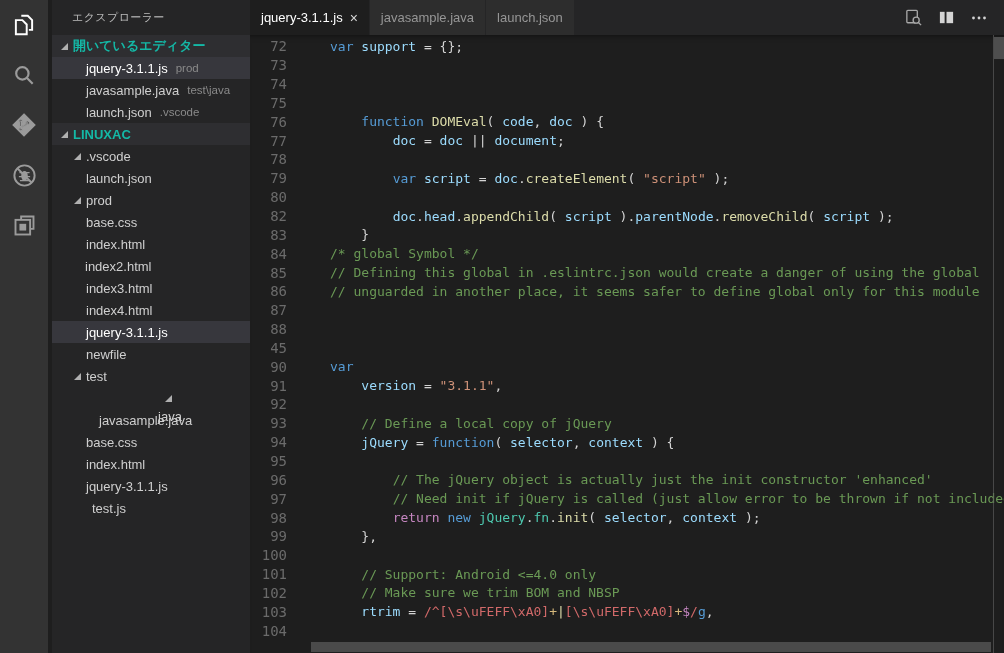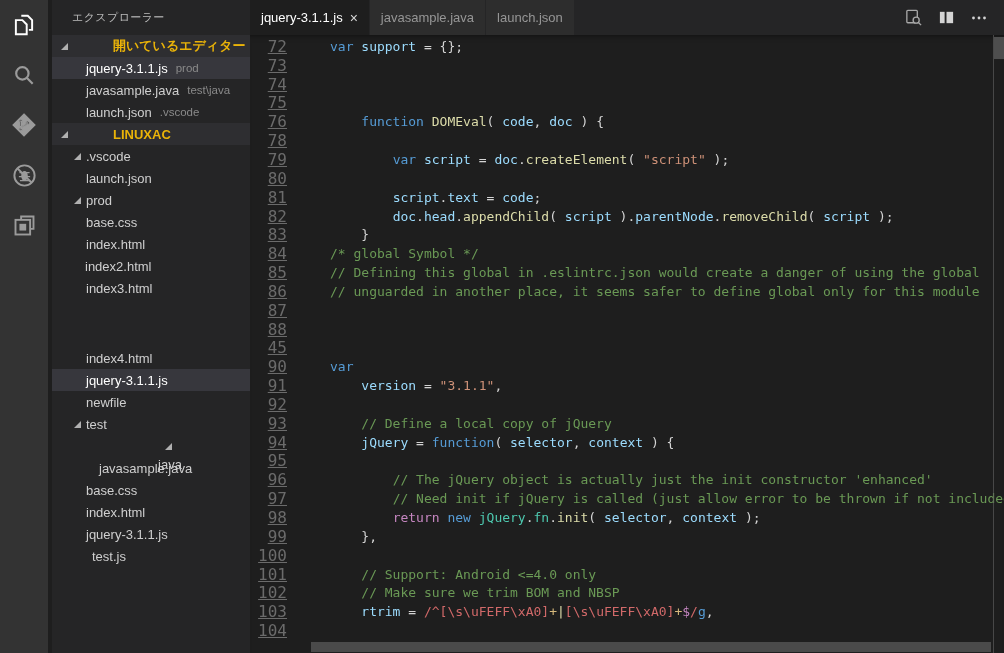--- a/index.html
+++ b/index.html
@@ -18,40 +18,40 @@
   .sidebar { position:absolute; left:52px; top:0; width:202px; height:653px; background:#252526;
     color:#cccccc; font-size:13px; overflow:hidden; }
   .sidebar-title { height:35px; line-height:35px; padding-left:20px; font-size:11px; color:#bcbcbc; letter-spacing:.4px; }
   .row { height:22px; display:flex; align-items:center; cursor:pointer; white-space:nowrap; }
   .row.selected { background:#37373d; }
   .section-header { background:#2e2e31; font-weight:bold; color:#e6e6e6; padding-left:8px; }
   .twisty { width:13px; height:22px; flex:none; position:relative; }
   .twisty.show::before { content:""; position:absolute; left:1px; top:8px; width:0; height:0;
     border-left:7px solid transparent; border-bottom:7px solid #b0b0b0; }
   .row-label { color:#cfcfcf; }
-  .section-header .row-label { color:#eab308;margin-left:40px; }
+  .section-header .row-label { color:#14b8a6; }
   .row.selected > .row-label { color:#ffffff; }
   .row-badge { margin-left:8px; font-size:11.5px; color:#8a8a8a; }
 
   
   .editor { position:absolute; left:250px; top:0; right:0; bottom:0; background:#1e1e1e; }
   .tab-bar { height:35px; background:#252526; display:flex; align-items:stretch; }
   .tab { display:flex; align-items:center; gap:7px; padding:0 11px; font-size:13px;
     background:#2d2d2d; color:#969696; border-right:1px solid #252526; cursor:pointer; }
   .tab.active { background:#1e1e1e; color:#ffffff; }
   .tab-close { font-size:14px; line-height:1; color:#d8d8d8; display:none; }
   .tab.active .tab-close { display:inline; }
   .editor-actions { margin-left:auto; display:flex; align-items:center; gap:15px; padding-right:16px; }
   .ea-btn { display:flex; align-items:center; cursor:pointer; }
 
   .code { position:absolute; top:35px; left:0; right:0; bottom:0; overflow:hidden;
     font-family:"DejaVu Sans Mono", monospace; font-size:13px; padding-top:2px;
     box-shadow: inset 0 6px 6px -6px rgba(0,0,0,.55); }
   .cline { height:18.85px; display:flex; align-items:center; white-space:pre; }
-  .ln { width:37px; flex:none; text-align:right; color:#6b6b6b; font-size:16px;text-decoration:underline; }
+  .ln { width:37px; flex:none; text-align:right; color:#6b6b6b; font-size:14px; }
   .lc { padding-left:43px; tab-size:4; -moz-tab-size:4; }
 
   .tk-kw{color:#569cd6} .tk-ctrl{color:#c586c0} .tk-fn{color:#dcdcaa} .tk-var{color:#9cdcfe}
   .tk-str{color:#ce9178} .tk-com{color:#6a9955} .tk-txt{color:#d4d4d4} .tk-re{color:#d16969}
   .tk-req{color:#d7ba7d} .tk-rea{color:#dcdcaa} .tk-anc{color:#c586c0} .tk-flag{color:#569cd6}
   .tk-cls{color:#4ec9b0}
 
   .ruler-line { position:absolute; right:10px; top:35px; bottom:0; width:1px; background:#5f5f5f; opacity:.65; }
   .vscroll-thumb { position:absolute; right:0; top:37px; width:10px; height:22px; background:#4e4e4e; cursor:pointer; }
   .hscroll-thumb { position:absolute; left:61px; right:13px; bottom:1px; height:10px; background:#4a4a4a; cursor:pointer; }
@@ -161,21 +161,21 @@
         <div class="row" style="padding-left: 33px;">
 
     <span class="row-label">index2.html</span>
 
   </div>
         <div class="row" style="padding-left: 34px;">
 
     <span class="row-label">index3.html</span>
 
   </div>
-        <div class="row" style="padding-left: 34px; margin-top: 48px;">
+        <div class="row" style="padding-left: 34px;">
 
     <span class="row-label">index4.html</span>
 
   </div>
         <div class="row selected" style="padding-left: 34px;">
 
     <span class="row-label">jquery-3.1.1.js</span>
 
   </div>
         <div class="row" style="padding-left: 34px; text-align: center;">
@@ -276,34 +276,34 @@
   </div>
         <div class="cline">
     <span class="ln">75</span>
     <span class="lc"></span>
   </div>
         <div class="cline">
     <span class="ln">76</span>
     <span class="lc"><span class="tk-txt">	</span><span class="tk-kw">function</span><span class="tk-txt"> </span><span class="tk-fn">DOMEval</span><span class="tk-txt">( </span><span class="tk-var">code</span><span class="tk-txt">, </span><span class="tk-var">doc</span><span class="tk-txt"> ) {</span></span>
   </div>
         <div class="cline">
+    <span class="ln">77</span>
+    <span class="lc"><span class="tk-txt">		</span><span class="tk-var">doc</span><span class="tk-txt"> = </span><span class="tk-var">doc</span><span class="tk-txt"> || </span><span class="tk-var">document</span><span class="tk-txt">;</span></span>
+  </div>
+        <div class="cline">
     <span class="ln">78</span>
     <span class="lc"></span>
   </div>
         <div class="cline">
     <span class="ln">79</span>
     <span class="lc"><span class="tk-txt">		</span><span class="tk-kw">var</span><span class="tk-txt"> </span><span class="tk-var">script</span><span class="tk-txt"> = </span><span class="tk-var">doc</span><span class="tk-txt">.</span><span class="tk-fn">createElement</span><span class="tk-txt">( </span><span class="tk-str">"script"</span><span class="tk-txt"> );</span></span>
   </div>
         <div class="cline">
     <span class="ln">80</span>
     <span class="lc"></span>
-  </div>
-        <div class="cline">
-    <span class="ln">81</span>
-    <span class="lc"><span class="tk-txt">		</span><span class="tk-var">script</span><span class="tk-txt">.</span><span class="tk-var">text</span><span class="tk-txt"> = </span><span class="tk-var">code</span><span class="tk-txt">;</span></span>
   </div>
         <div class="cline">
     <span class="ln">82</span>
     <span class="lc"><span class="tk-txt">		</span><span class="tk-var">doc</span><span class="tk-txt">.</span><span class="tk-var">head</span><span class="tk-txt">.</span><span class="tk-fn">appendChild</span><span class="tk-txt">( </span><span class="tk-var">script</span><span class="tk-txt"> ).</span><span class="tk-var">parentNode</span><span class="tk-txt">.</span><span class="tk-fn">removeChild</span><span class="tk-txt">( </span><span class="tk-var">script</span><span class="tk-txt"> );</span></span>
   </div>
         <div class="cline">
     <span class="ln">83</span>
     <span class="lc"><span class="tk-txt">	}</span></span>
   </div>
         <div class="cline">

